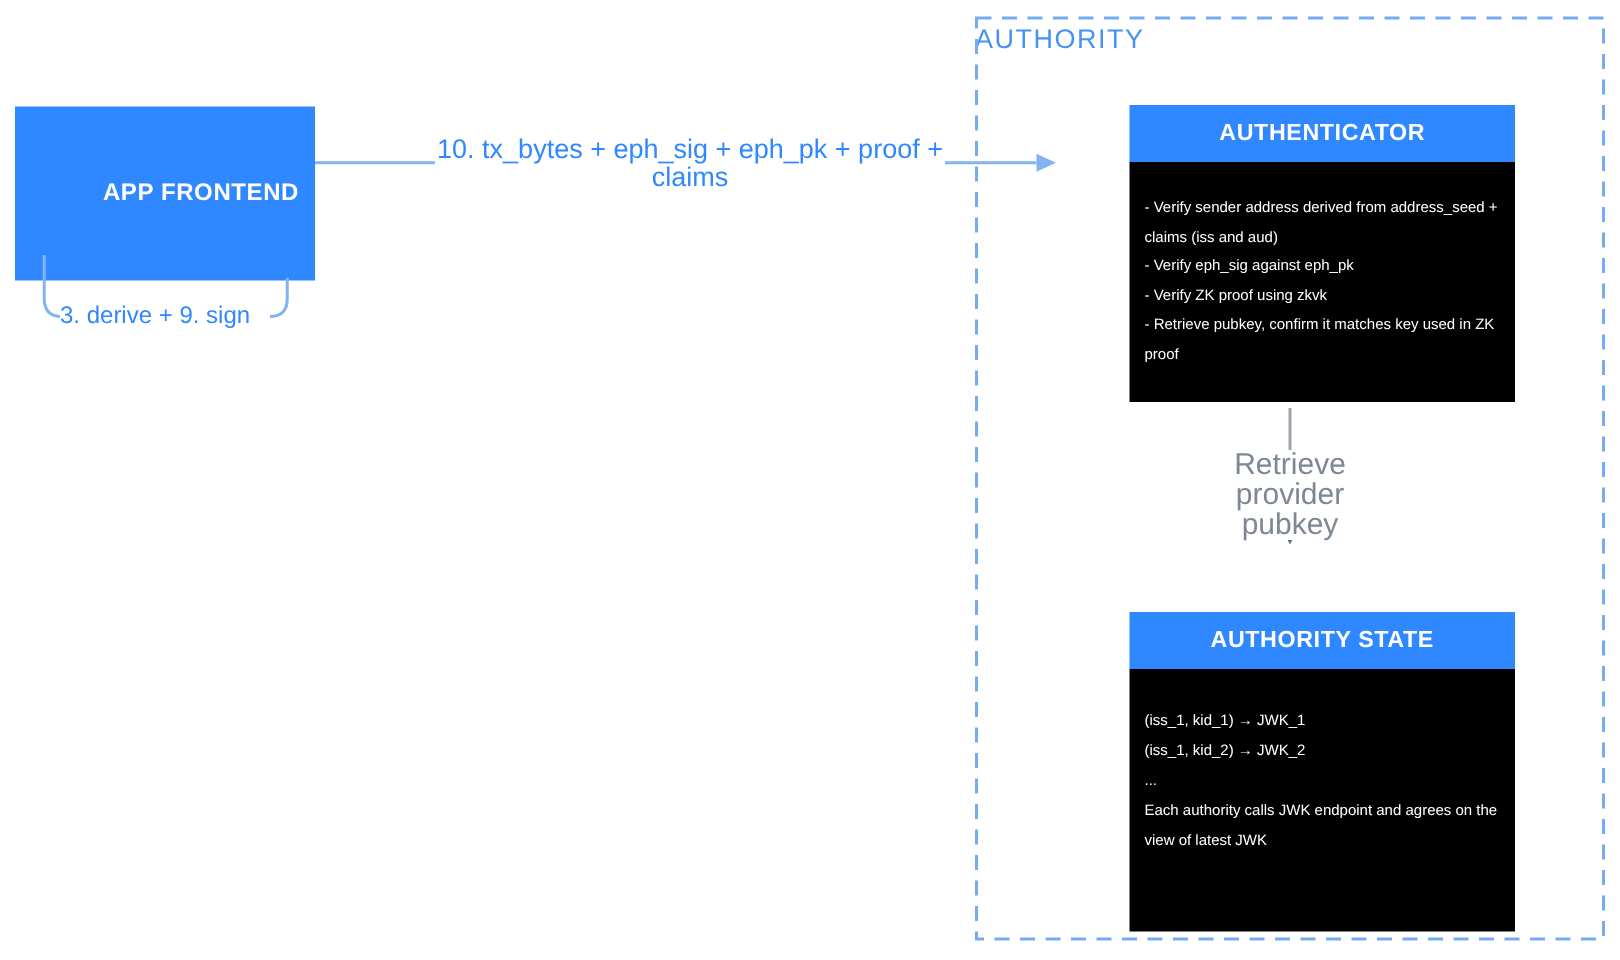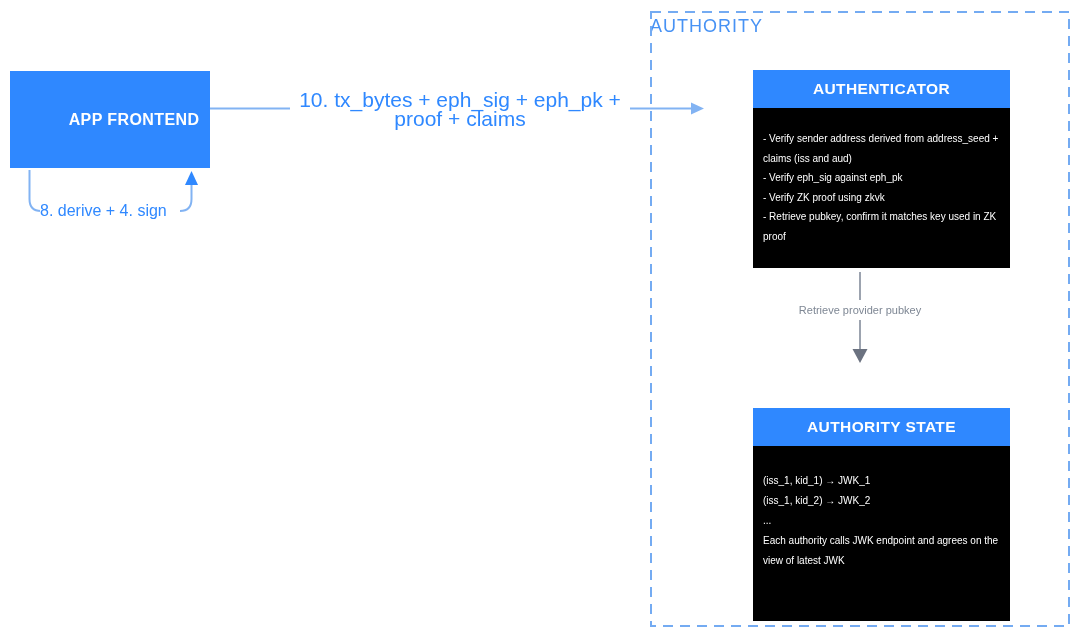--- a/index.html
+++ b/index.html
@@ -29,21 +29,21 @@
     display: flex;
     align-items: center;
     justify-content: center;
     font-weight: 600;
     font-size: 15.5px;
     letter-spacing: 0.4px;
   }
   .app-frontend {
     position: absolute;
     left: 10px; top: 71px;
-    width: 200px; height: 97px;
+    width: 200px; height: 116px;
     font-size: 16px;
     padding-left: 48px;
   }
   .auth-box { position: absolute; width: 300px; padding-left: 43px; }
   .auth-box .node-header { height: 38px; }
   .auth-box .node-body {
     background: var(--box-body-bg);
     color: var(--box-text);
     font-size: 10px;
     font-weight: 500;
@@ -78,35 +78,35 @@
   }
   .edge-label {
     position: absolute;
     background: #ffffff;
     text-align: center;
   }
   .tx-label {
     left: 290px; top: 90px;
     width: 340px;
     color: var(--accent);
-    font-size: 21px;
+    font-size: 18px;
     line-height: 19px;
   }
   .derive-label {
     left: 40px; top: 201px;
     color: var(--accent);
     font-size: 16px;
     line-height: 20px;
     white-space: nowrap;
   }
   .retrieve-label {
     left: 790px; top: 300px;
     width: 140px;
     color: var(--gray-text);
-    font-size: 11px;
+    font-size: 20px;
     line-height: 20px;
   }
 </style>
 </head>
 <body>
 
 <div class="canvas">
 
   <div class="authority-group">
     <div class="authority-group-title">AUTHORITY</div>
@@ -142,17 +142,17 @@
     <path d="M 29.5,170 L 29.5,199 Q 29.5,211 41,211" fill="none" stroke="var(--connector-blue)" stroke-width="2"></path>
     <path d="M 180,211 Q 191.5,211 191.5,199 L 191.5,185" fill="none" stroke="var(--connector-blue)" stroke-width="2"></path>
     <polygon points="185,185 198,185 191.5,171" fill="var(--accent)"></polygon>
 
     <line x1="860" y1="272" x2="860" y2="350" stroke="var(--gray-line)" stroke-width="2"></line>
     <polygon points="852.5,349 867.5,349 860,363" fill="var(--gray-arrow)"></polygon>
   </svg>
 
   <div class="edge-label tx-label">10. tx_bytes + eph_sig + eph_pk + proof + claims</div>
 
-  <div class="edge-label derive-label">8. derive + 4. sign</div>
+  <div class="edge-label derive-label">3. derive + 9. sign</div>
 
   <div class="edge-label retrieve-label">Retrieve provider pubkey</div>
 
 </div>
 
 </body></html>

